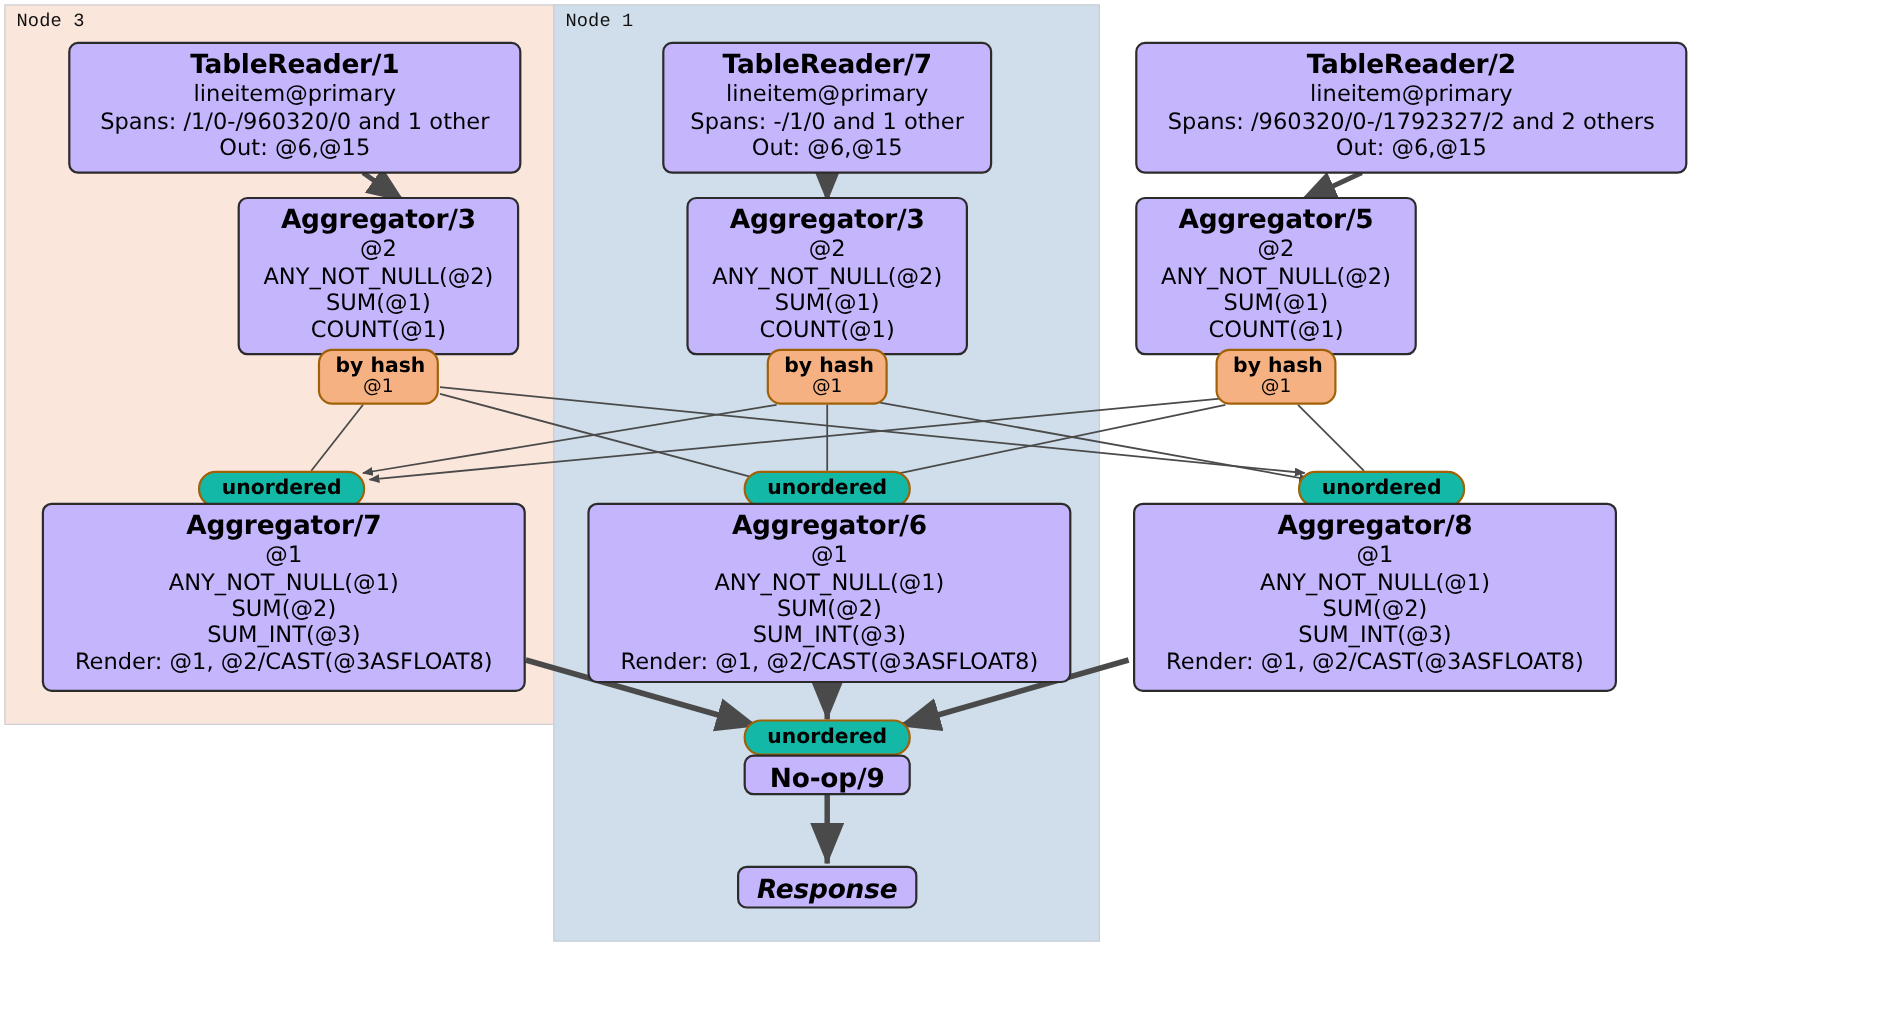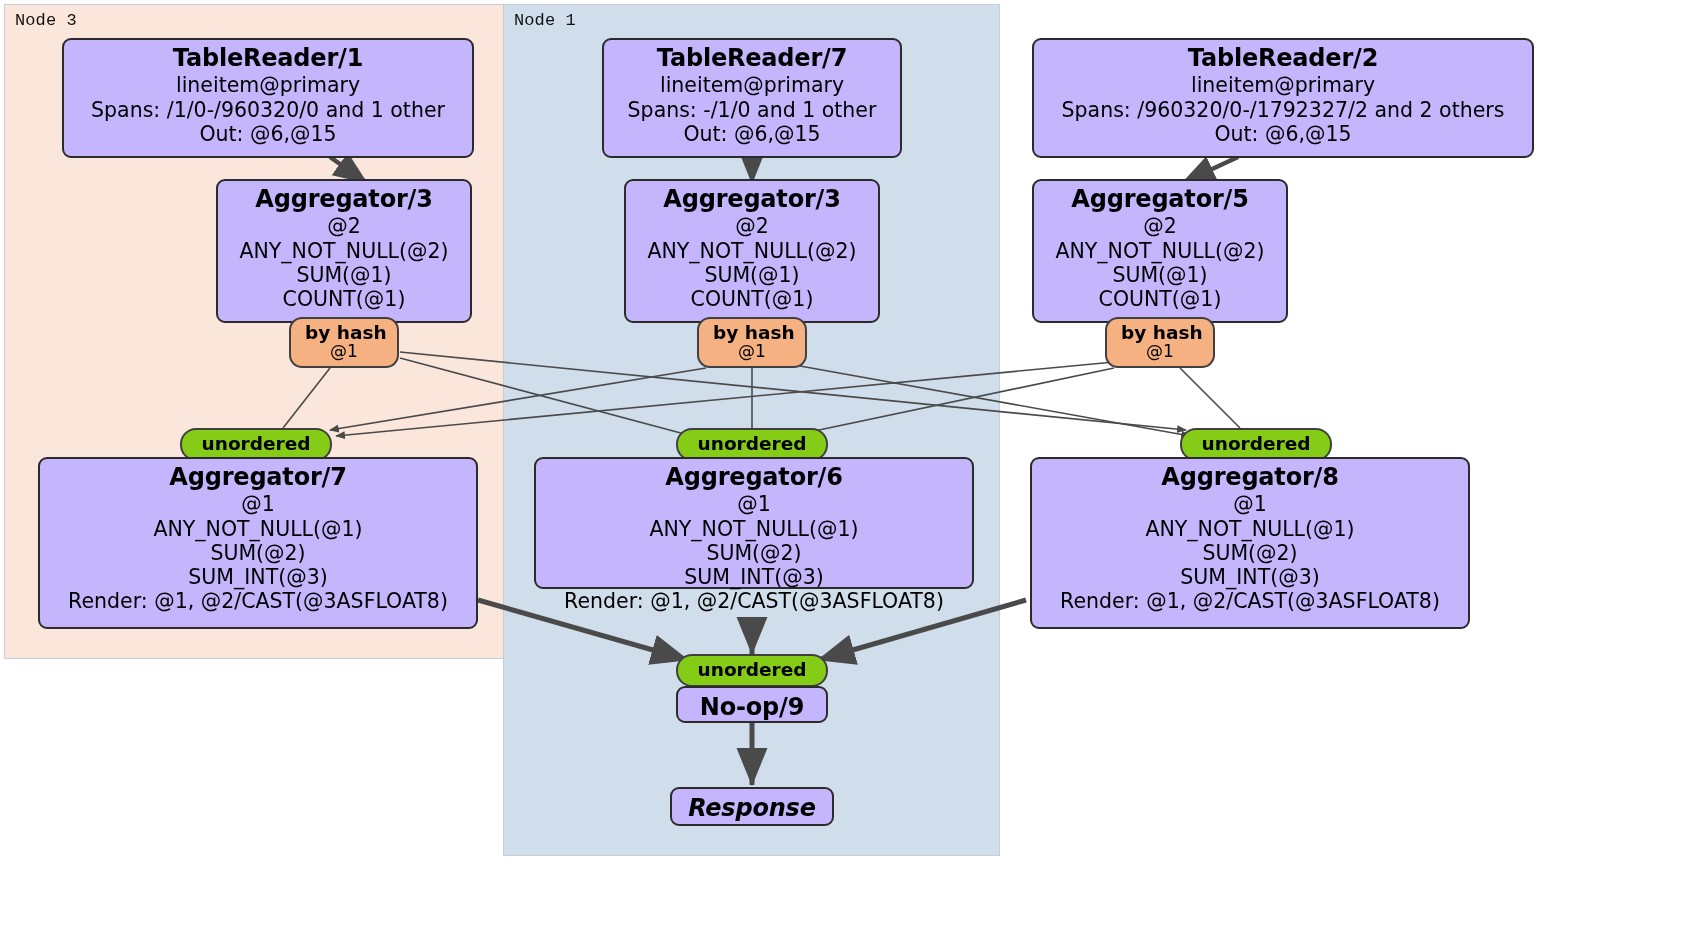--- a/index.html
+++ b/index.html
@@ -50,36 +50,36 @@
     display: block;
     margin-bottom: 1px;
   }
   .proc .ln { display: block; font-size: 20.5px; }
   .proc.compact { padding: 5px 14px 7px 14px; }
   .proc.compact .ttl { margin-bottom: 12px; }
 
   
   .pill {
     position: absolute;
-    border: 2px solid #404040;
+    border: 2px solid #a16207;
     text-align: center;
     color: #000000;
     line-height: 1.1;
     white-space: nowrap;
     font-size: 18px;
   }
   .pill .p1 { font-weight: bold; display: block; font-size: 18.5px; }
   .pill .p2 { display: block; font-size: 17px; margin-top: -1px; }
   .pill.hash {
     background: #f6b183;
     border-radius: 13px;
     padding: 4px 14px 5px 14px;
   }
   .pill.unord {
-    background: #84cc16;
+    background: #14b8a6;
     border-radius: 16px;
     padding: 4px 16px 5px 16px;
   }
   svg.edges {
     position: absolute;
     top: 0; left: 0;
     width: 1708px;
     height: 940px;
     pointer-events: none;
   }
@@ -205,21 +205,21 @@
 
   <div class="proc" style="left:38px; top:457px; width:440px; height:172px;">
     <span class="ttl">Aggregator/7</span>
     <span class="ln">@1</span>
     <span class="ln">ANY_NOT_NULL(@1)</span>
     <span class="ln">SUM(@2)</span>
     <span class="ln">SUM_INT(@3)</span>
     <span class="ln">Render: @1, @2/CAST(@3ASFLOAT8)</span>
   </div>
 
-  <div class="proc" style="left:534px; top:457px; width:440px; height:132px;">
+  <div class="proc" style="left:534px; top:457px; width:440px; height:164px;">
     <span class="ttl">Aggregator/6</span>
     <span class="ln">@1</span>
     <span class="ln">ANY_NOT_NULL(@1)</span>
     <span class="ln">SUM(@2)</span>
     <span class="ln">SUM_INT(@3)</span>
     <span class="ln">Render: @1, @2/CAST(@3ASFLOAT8)</span>
   </div>
 
   <div class="proc" style="left:1030px; top:457px; width:440px; height:172px;">
     <span class="ttl">Aggregator/8</span>

